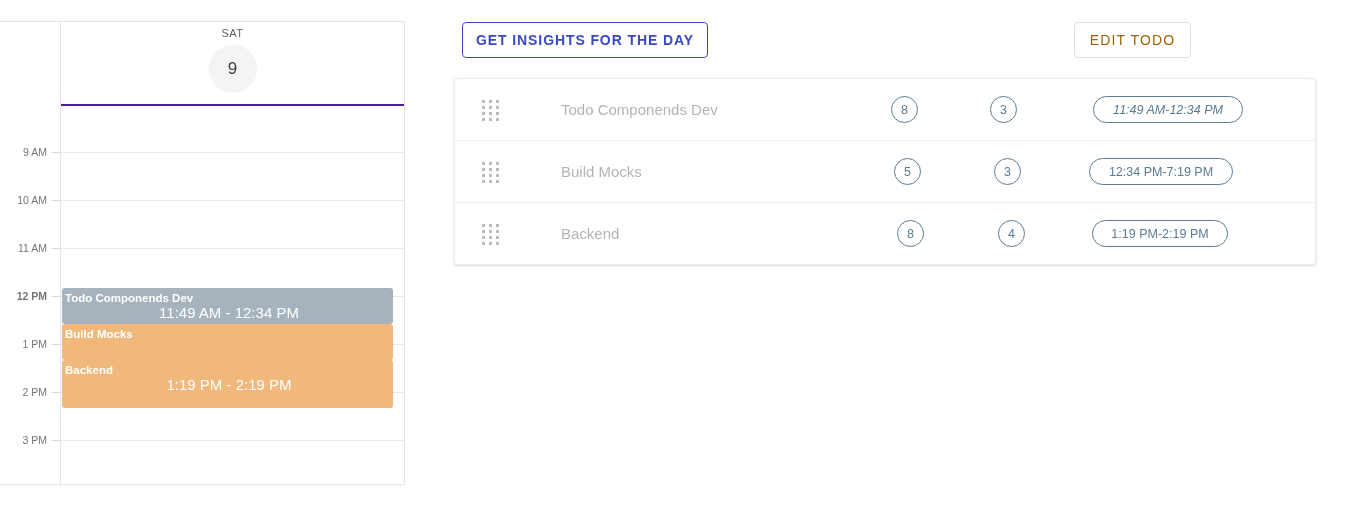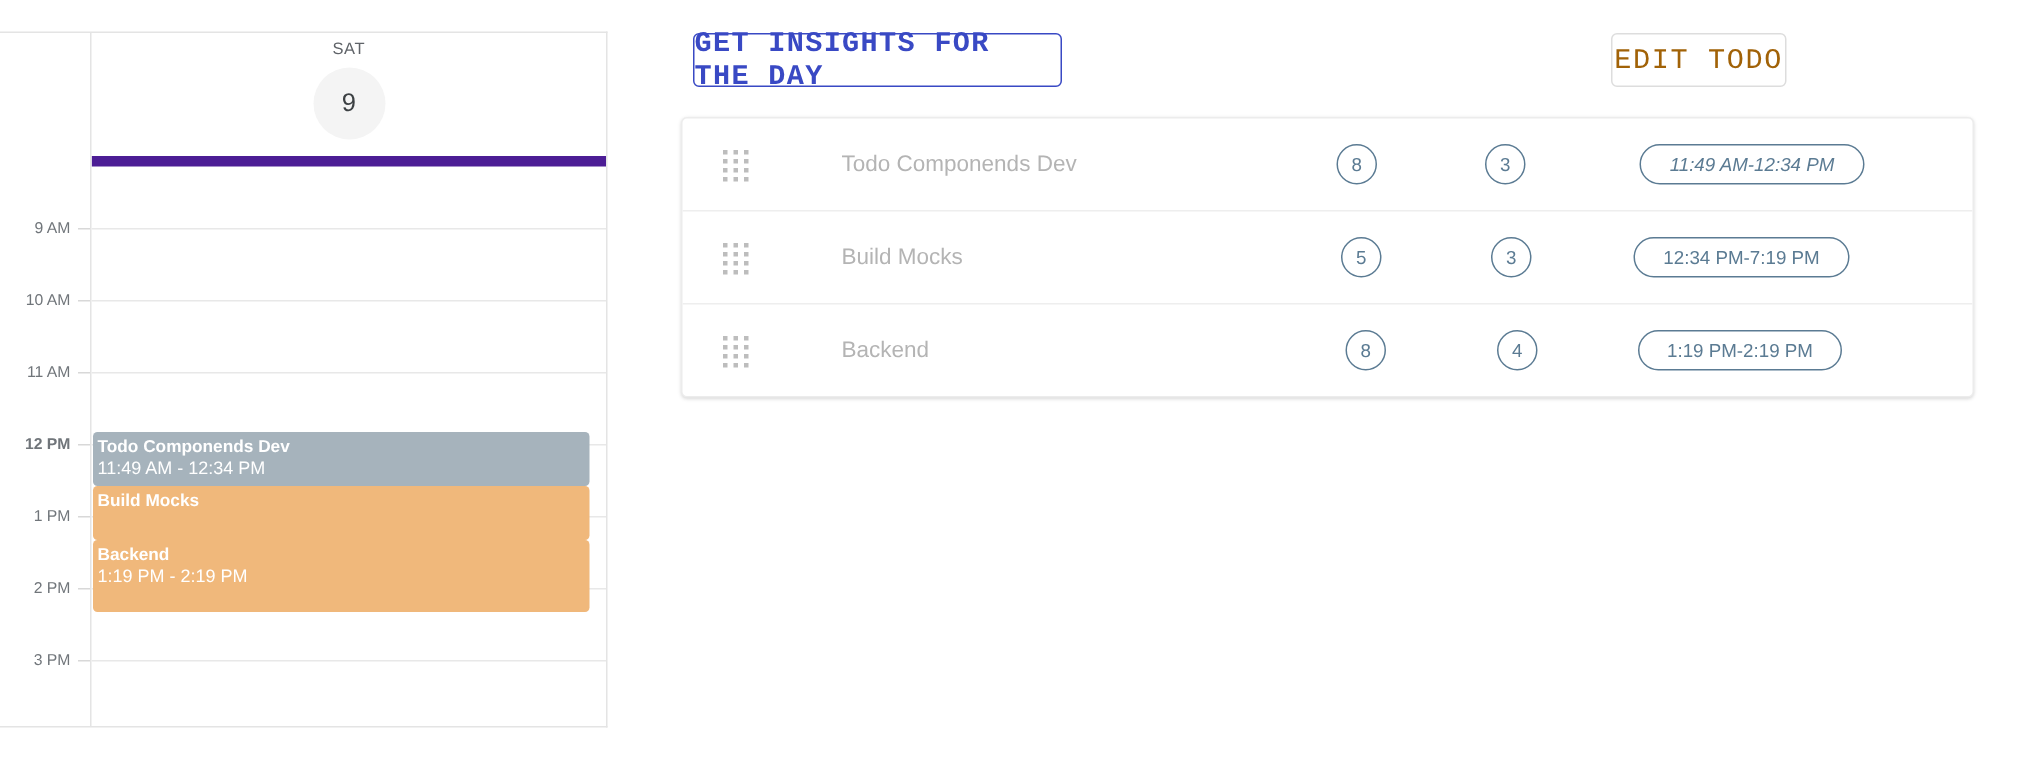--- a/index.html
+++ b/index.html
@@ -54,21 +54,21 @@
     height: 100%;
   }
 
   
   .cal-header-band {
     position: absolute;
     left: 0;
     right: 0;
     top: 0;
     height: 82px;
-    border-bottom: 7px solid #4c1d95;
+    border-bottom: 2px solid #4c1d95;
     z-index: 1;
   }
 
   .day-name {
     position: absolute;
     top: 5px;
     left: 0;
     right: 0;
     text-align: center;
     font-size: 11px;
@@ -131,31 +131,32 @@
     overflow: hidden;
     z-index: 2;
   }
   .event .ev-title {
     font-size: 11.5px;
     font-weight: bold;
     line-height: 14px;
     white-space: nowrap;
   }
   .event .ev-time {
-    font-size: 12px;
+    font-size: 15px;
     line-height: 15px;
     white-space: nowrap;
+    text-align: center;
   }
 
   
   .btn {
     position: absolute;
     box-sizing: border-box;
-    font-family: Liberation Mono, monospace;
-    font-size: 19px;
+    font-family: Liberation Sans, sans-serif;
+    font-size: 14px;
     letter-spacing: 0.9px;
     border-radius: 4px;
     background: transparent;
     display: flex;
     align-items: center;
     justify-content: center;
     cursor: pointer;
     user-select: none;
   }
 

